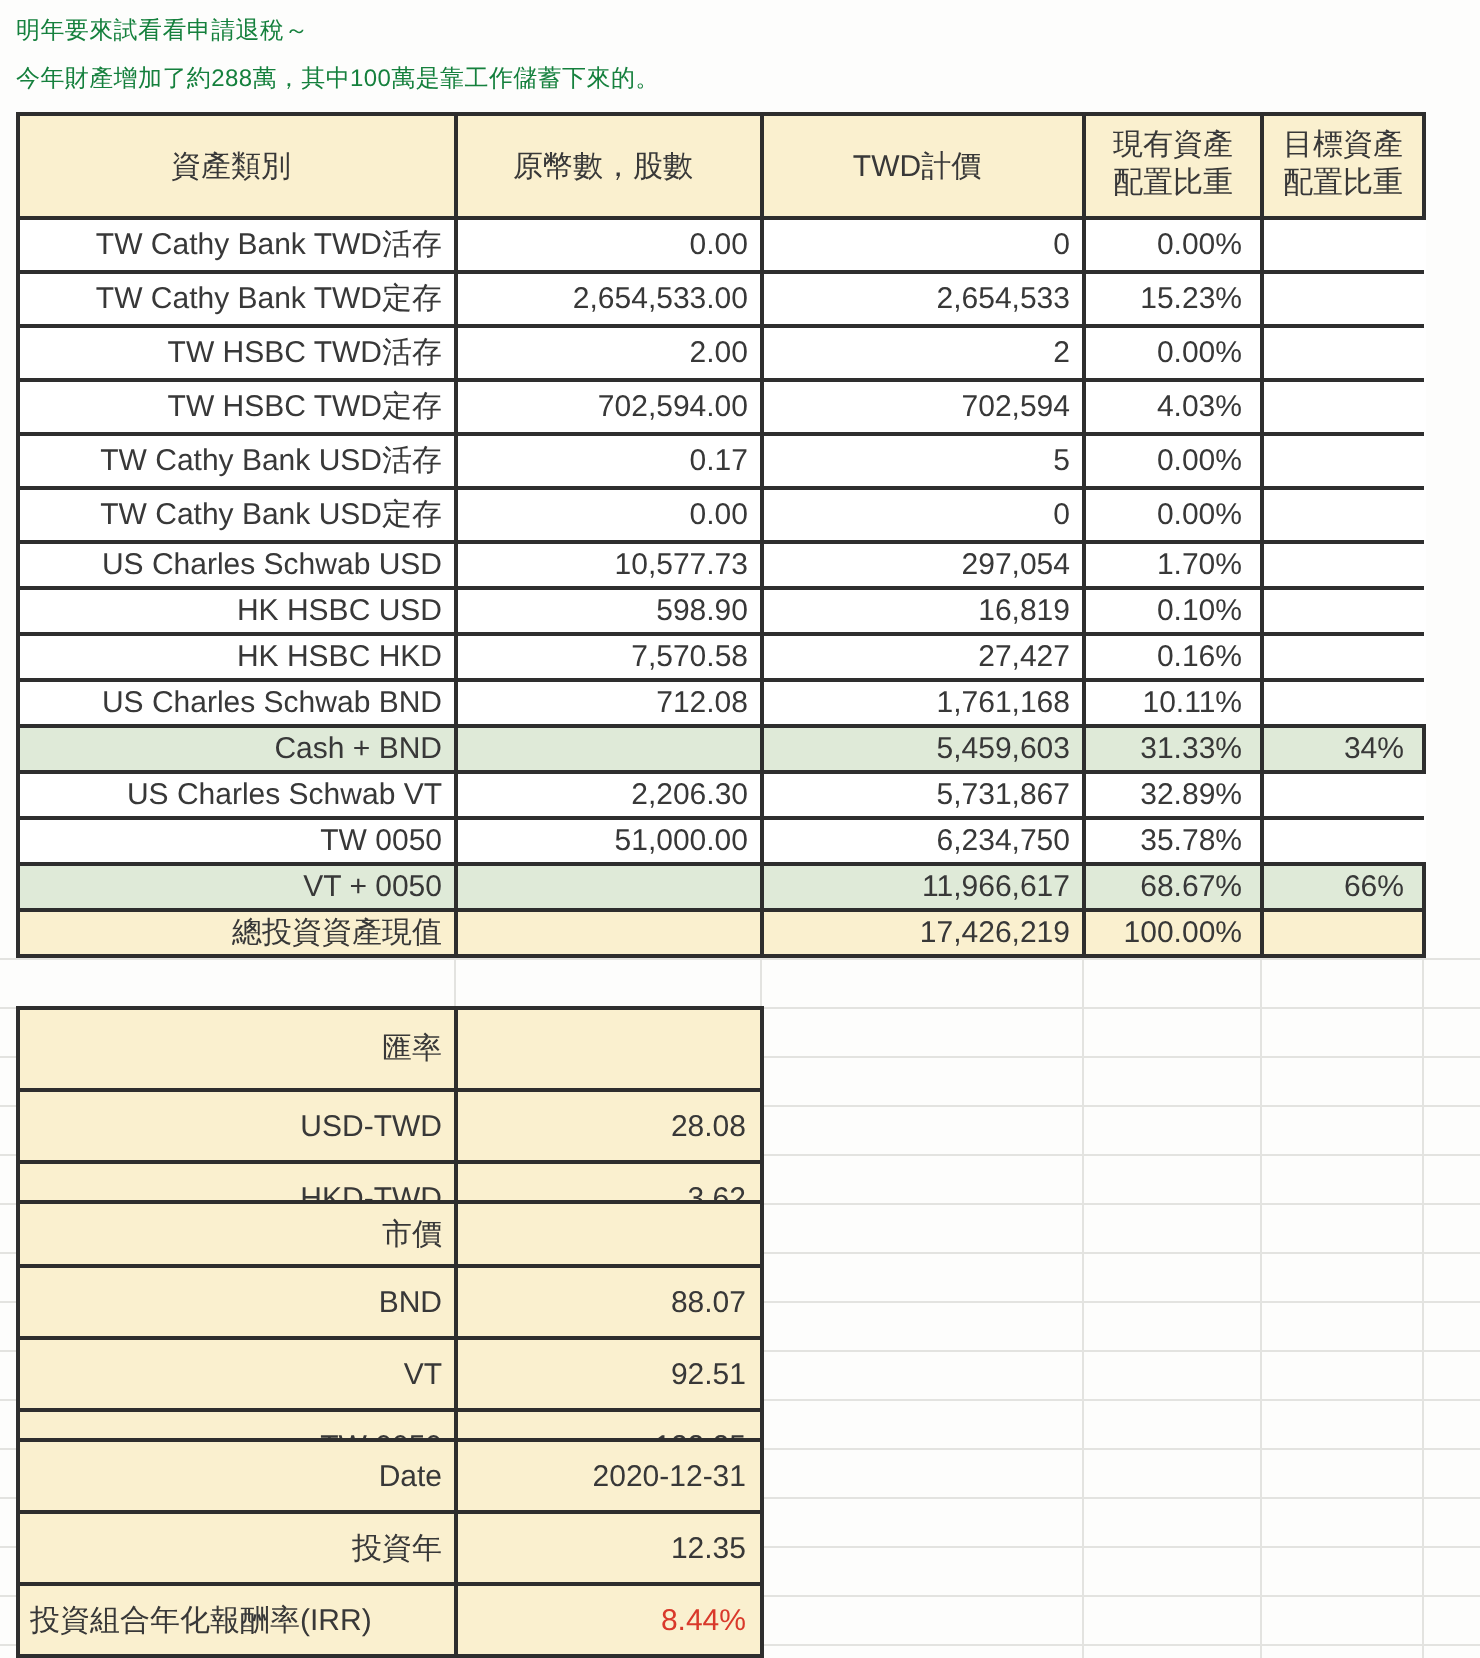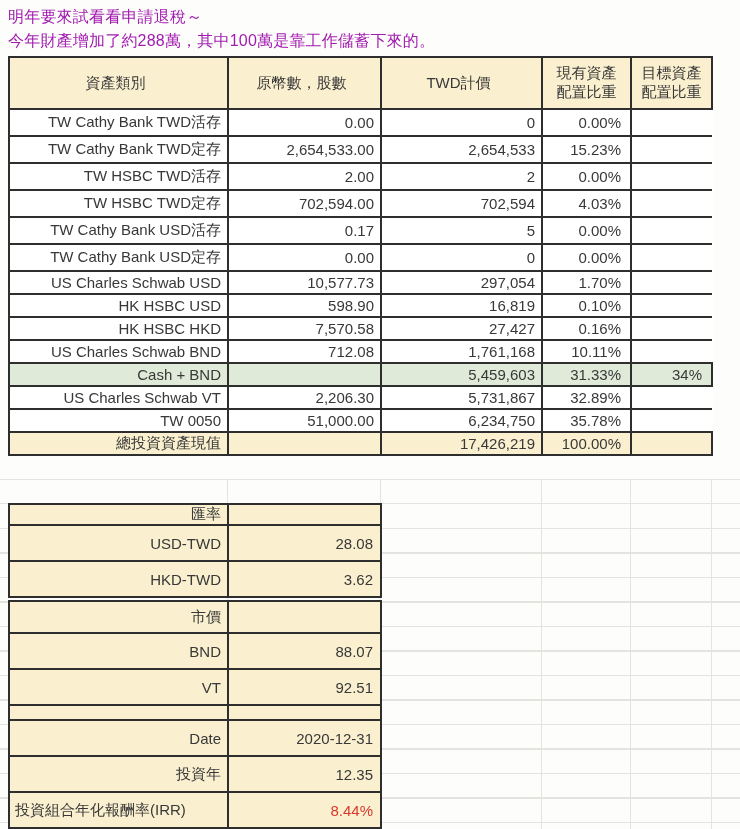--- a/index.html
+++ b/index.html
@@ -4,21 +4,21 @@
 <style>
   * { margin:0; padding:0; box-sizing:border-box; }
   html,body { width:740px; height:829px; }
   body {
     position:relative;
     background:#fdfdfc;
     font-family:"Liberation Sans","DejaVu Sans",sans-serif;
     color:#383838;
     overflow:hidden;
   }
-  .note { position:absolute; left:8px; font-size:16px; color:#a21caf; letter-spacing:.2px; }
+  .note { position:absolute; left:8px; font-size:12px; color:#15803d; letter-spacing:.2px; }
   .note1 { top:7px; }
   .note2 { top:31px; }
 
   
   .gridlayer {
     position:absolute; left:0; top:479px; width:740px; height:350px; z-index:0;
     background:
       linear-gradient(#e3e3e0,#e3e3e0) 227px 0/1px 100% no-repeat,
       linear-gradient(#e3e3e0,#e3e3e0) 380px 0/1px 100% no-repeat,
       linear-gradient(#e3e3e0,#e3e3e0) 541px 0/1px 100% no-repeat,
@@ -44,21 +44,21 @@
   .assets td.norr, .assets th.norr-never { border-right:none; }
 
   
   .sub { left:8px; width:372px; }
   .sub td { background:#faf0cf; height:36px; }
   .sub td.lab { text-align:right; padding-right:6px; }
   .sub td.lab-left { text-align:left; padding-left:5px; }
   .sub td.val { text-align:right; padding-right:7px; }
   .sub td.head { height:32px; text-align:right; padding-right:6px; }
   .rates { top:503px; }
-  .rates td.head { height:21px; }
+  .rates td.head { height:41px; }
   .prices { top:600px; }
   .summary { top:719px; }
   .red { color:#d9392b; }
 </style>
 </head>
 <body>
 
 <div class="note note1">明年要來試看看申請退稅～</div>
 <div class="note note2">今年財產增加了約288萬，其中100萬是靠工作儲蓄下來的。</div>
 
@@ -168,20 +168,27 @@
         <td class="pct">32.89%</td>
         <td class="pct norr"></td>
       </tr>
       <tr class="normal">
         <td class="num">TW 0050</td>
         <td class="num">51,000.00</td>
         <td class="num">6,234,750</td>
         <td class="pct">35.78%</td>
         <td class="pct norr"></td>
       </tr>
+      <tr class="subtotal">
+        <td class="num">VT + 0050</td>
+        <td class="num"></td>
+        <td class="num">11,966,617</td>
+        <td class="pct">68.67%</td>
+        <td class="pct">66%</td>
+      </tr>
       <tr class="total">
         <td class="num">總投資資產現值</td>
         <td class="num"></td>
         <td class="num">17,426,219</td>
         <td class="pct">100.00%</td>
         <td class="pct"></td>
       </tr>
     </tbody>
 </table>
 

